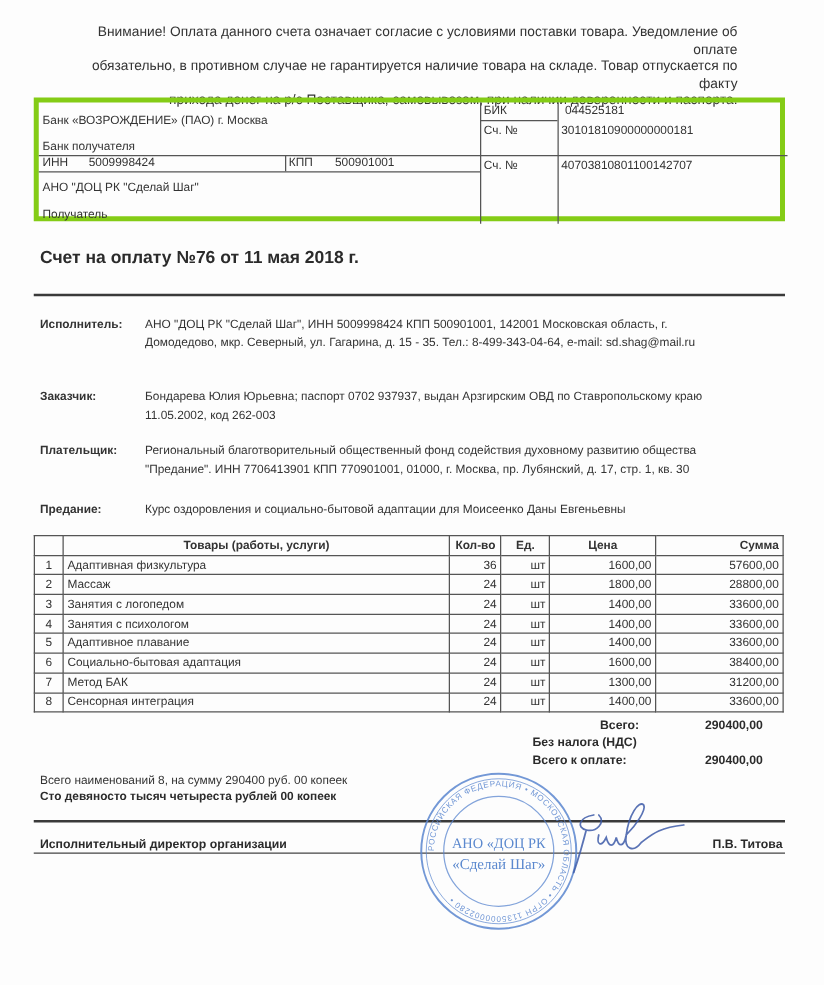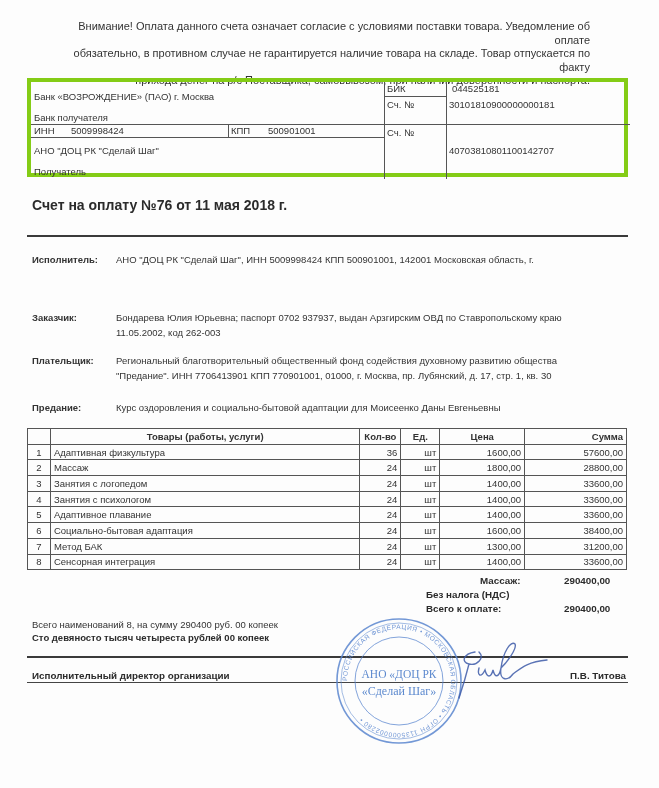--- a/index.html
+++ b/index.html
@@ -65,33 +65,34 @@
   <span class="txt" style="left:356px; top:1px;">БИК</span>
   <span class="txt" style="left:421px; top:1px;">044525181</span>
   <span class="txt" style="left:356px; top:17px;">Сч. №</span>
   <span class="txt" style="left:418px; top:17px;">30101810900000000181</span>
 
   <span class="txt" style="left:3px; top:43px;">ИНН</span>
   <span class="txt" style="left:40px; top:43px;">5009998424</span>
   <span class="txt" style="left:200px; top:43px;">КПП</span>
   <span class="txt" style="left:237px; top:43px;">500901001</span>
   <span class="txt" style="left:356px; top:45px;">Сч. №</span>
-  <span class="txt" style="left:418px; top:63px;">40703810801100142707</span>
+  <span class="txt" style="left:418px; top:45px;">40703810801100142707</span>
 
   <span class="txt" style="left:3px; top:63px;">АНО "ДОЦ РК "Сделай Шаг"</span>
   <span class="txt" style="left:3px; top:84px;">Получатель</span>
 </div>
 
 <div class="title">Счет на оплату №76 от 11 мая 2018 г.</div>
 <div class="rule-thick" style="top:235px;"></div>
 
 <div class="kv" style="top:252px;">
   <span class="k">Исполнитель:</span>
   <div class="v">
     <div>АНО "ДОЦ РК "Сделай Шаг", ИНН 5009998424 КПП 500901001, 142001 Московская область, г.</div>
+    <div>Домодедово, мкр. Северный, ул. Гагарина, д. 15 - 35. Тел.: 8-499-343-04-64, e-mail: sd.shag@mail.ru</div>
   </div>
 </div>
 
 <div class="kv" style="top:310px;">
   <span class="k">Заказчик:</span>
   <div class="v">
     <div>Бондарева Юлия Юрьевна; паспорт 0702 937937, выдан Арзгирским ОВД по Ставропольскому краю</div>
     <div>11.05.2002, код 262-003</div>
   </div>
 </div>
@@ -183,21 +184,21 @@
       <td class="c-num">8</td>
       <td class="c-name">Сенсорная интеграция</td>
       <td class="c-qty">24</td>
       <td class="c-unit">шт</td>
       <td class="c-price">1400,00</td>
       <td class="c-sum">33600,00</td>
     </tr>
   </tbody>
 </table>
 
-<span class="totals" style="left:480px; top:575px;">Массаж:</span>
+<span class="totals" style="left:480px; top:575px;">Всего:</span>
 <span class="totals" style="left:564px; top:575px;">290400,00</span>
 <span class="totals" style="left:426px; top:589px;">Без налога (НДС)</span>
 <span class="totals" style="left:426px; top:603px;">Всего к оплате:</span>
 <span class="totals" style="left:564px; top:603px;">290400,00</span>
 
 <span class="summary" style="top:619px;">Всего наименований 8, на сумму 290400 руб. 00 копеек</span>
 <span class="summary" style="top:632px; font-weight:bold; color:#2b2b2b;">Сто девяносто тысяч четыреста рублей 00 копеек</span>
 
 <div class="rule-thick" style="top:656px;"></div>
 

